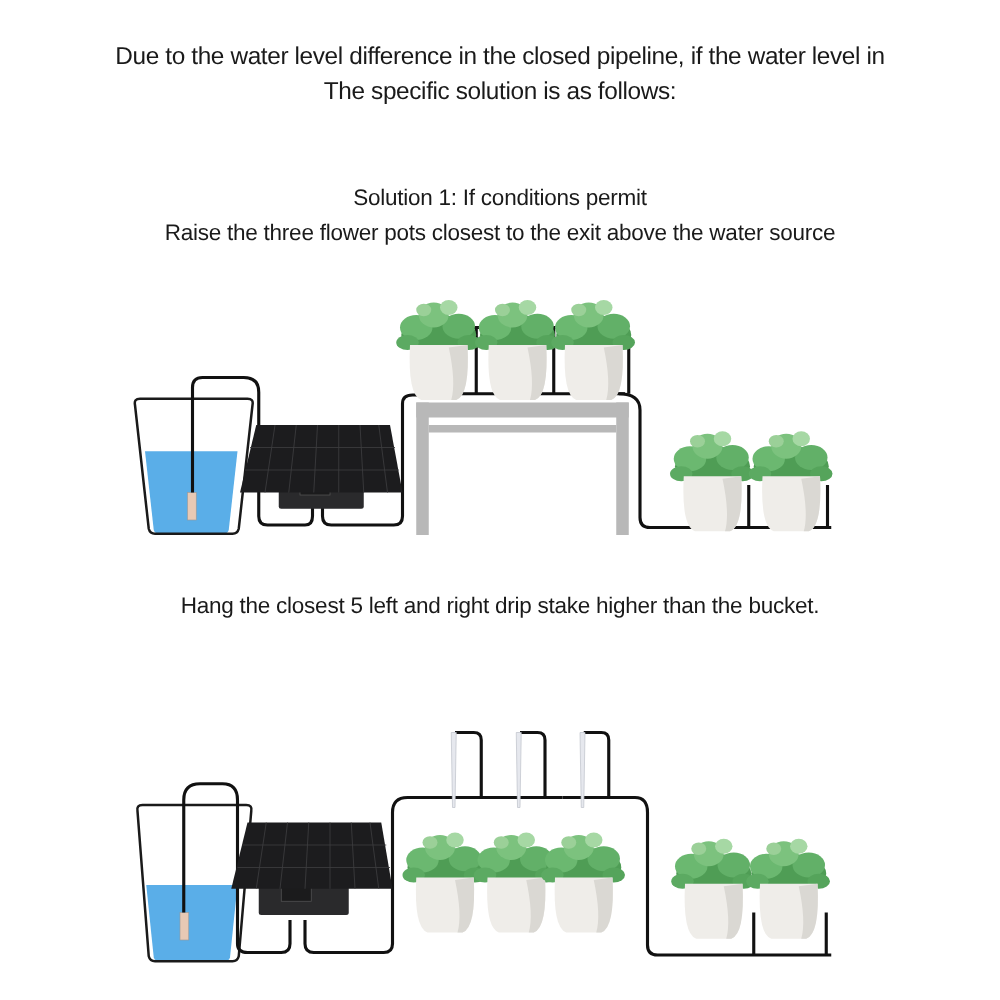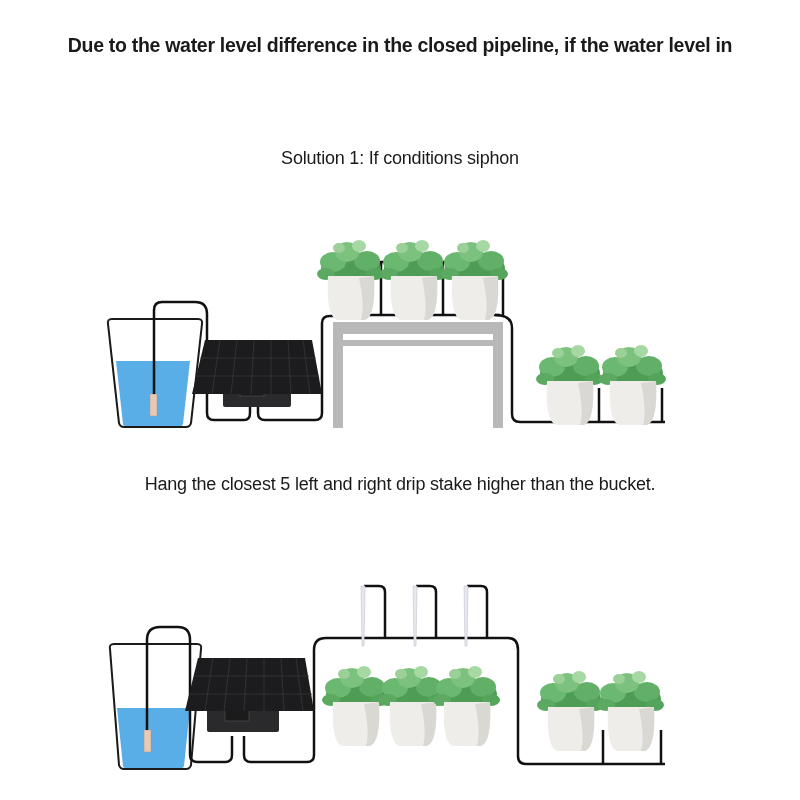--- a/index.html
+++ b/index.html
@@ -1,35 +1,37 @@
 <!DOCTYPE html>
 <html><head>
 <meta charset="utf-8">
 <style>
   html,body{margin:0;padding:0;background:#ffffff;}
   body{width:800px;height:800px;position:relative;overflow:hidden;font-family:"Liberation Sans",sans-serif;color:#1a1a1a;}
-  .headline{position:absolute;left:0;top:31px;width:800px;text-align:center;font-weight:bold;font-size:19.5px;line-height:28px;letter-spacing:-0.3px;}
+  .headline{position:absolute;left:0;top:31px;width:800px;text-align:center;font-weight:normal;font-size:19.5px;line-height:28px;letter-spacing:-0.3px;}
   .headline div{white-space:nowrap;}
   .sol{position:absolute;left:0;width:800px;text-align:center;font-size:18px;line-height:28px;letter-spacing:-0.2px;}
   .sol div{white-space:nowrap;}
   #sol1{top:144px;}
   #sol2{top:470px;}
   svg{position:absolute;left:0;}
   #scene1{top:228px;}
   #scene2{top:570px;}
 </style>
 </head>
 <body>
 
 <div class="headline">
   <div>Due to the water level difference in the closed pipeline, if the water level in</div>
+  <div>The specific solution is as follows:</div>
 </div>
 
 <div class="sol" id="sol1">
-  <div>Solution 1: If conditions siphon</div>
+  <div>Solution 1: If conditions permit</div>
+  <div>Raise the three flower pots closest to the exit above the water source</div>
 </div>
 
 <svg id="scene1" width="800" height="210" viewBox="0 0 800 210">
   <defs>
     <g id="plant">
       <ellipse cx="0" cy="-8" rx="30" ry="16" fill="#4f9d55"></ellipse>
       <ellipse cx="-18" cy="-14" rx="13" ry="10" fill="#6bb870"></ellipse>
       <ellipse cx="16" cy="-15" rx="13" ry="10" fill="#62b068"></ellipse>
       <ellipse cx="-4" cy="-24" rx="12" ry="10" fill="#7cc27e"></ellipse>
       <ellipse cx="8" cy="-30" rx="7" ry="6" fill="#a6d8a4"></ellipse>

